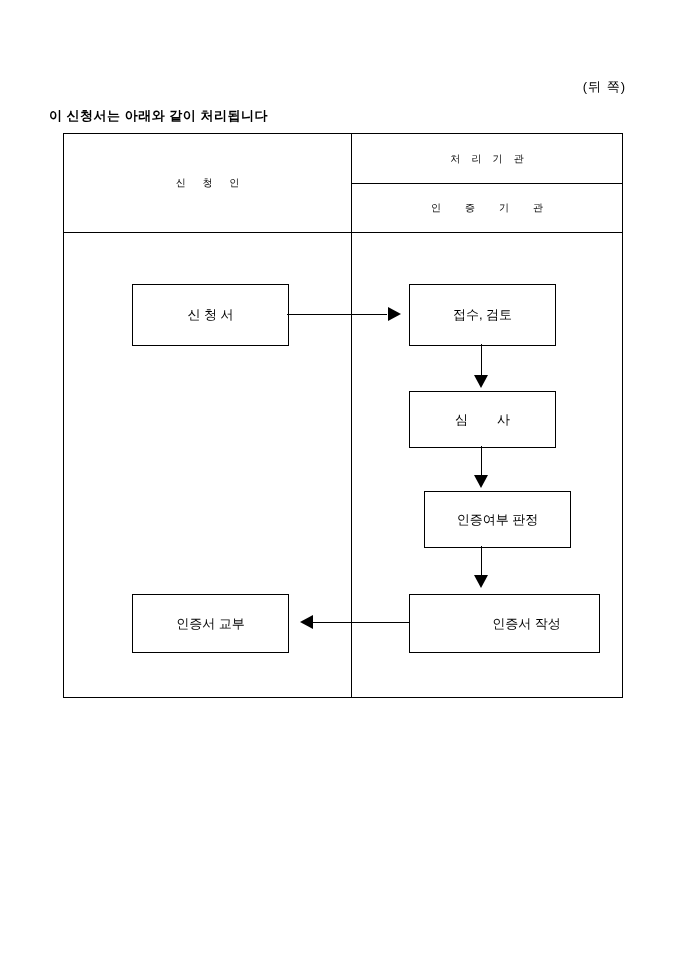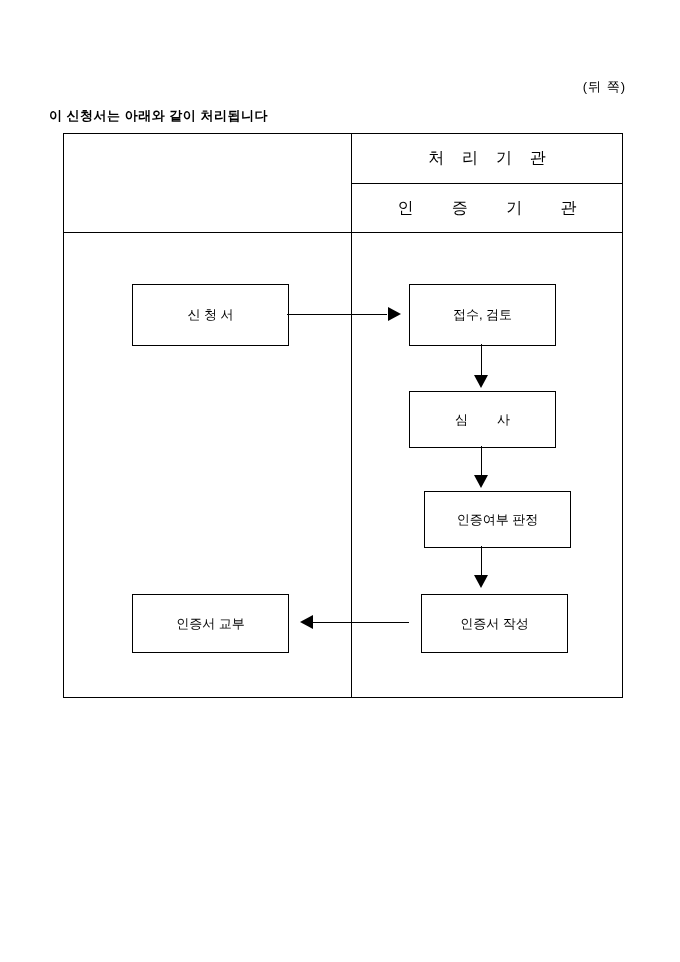--- a/index.html
+++ b/index.html
@@ -59,41 +59,41 @@
     position: absolute;
     left: 287px; top: 49px;
     width: 271px; height: 1px;
     background: #000;
   }
   .cell {
     position: absolute;
     display: flex;
     align-items: center;
     justify-content: center;
-    font-size: 16px;
+    font-size: 10px;
     white-space: pre;
   }
   .cell-left-header  { left: 0;     top: 0;    width: 287px; height: 98px; }
   .cell-right-top    { left: 288px; top: 0;    width: 270px; height: 49px; }
   .cell-right-bottom { left: 288px; top: 50px; width: 270px; height: 48px; font-family: Liberation Mono, monospace; }
   .fbox {
     position: absolute;
     border: 1px solid #000;
     background: #fff;
     display: flex;
     align-items: center;
     justify-content: center;
     font-size: 13px;
     white-space: pre;
   }
   .box-application { left: 68px;  top: 150px; width: 155px; height: 60px; }
   .box-receipt     { left: 345px; top: 150px; width: 145px; height: 60px; }
   .box-exam        { left: 345px; top: 257px; width: 145px; height: 55px; }
   .box-decision    { left: 345px; top: 357px; width: 145px; height: 55px; margin-left: 15px; }
-  .box-prepare     { left: 357px; top: 460px; width: 145px; height: 57px; }
+  .box-prepare     { left: 345px; top: 460px; width: 145px; height: 57px; padding-left: 44px; }
   .box-issue       { left: 68px;  top: 460px; width: 155px; height: 57px; }
   .line { position: absolute; background: #000; }
   .line-app-receipt { left: 223px; top: 180px; width: 100px; height: 1px; }
   .line-v1 { left: 417px; top: 210px; width: 1px; height: 32px; }
   .line-v2 { left: 417px; top: 312px; width: 1px; height: 30px; }
   .line-v3 { left: 417px; top: 412px; width: 1px; height: 30px; }
   .line-return { left: 249px; top: 488px; width: 96px; height: 1px; }
   .arrow { position: absolute; width: 0; height: 0; }
   .arrow-right {
     border-top: 7px solid transparent;
@@ -124,20 +124,21 @@
   <div class="corner-note">(뒤 쪽)</div>
 
   <div class="intro">이 신청서는 아래와 같이 처리됩니다</div>
 
   <div class="proc-table">
 
     <div class="vline"></div>
     <div class="hline-header"></div>
     <div class="hline-right-divider"></div>
 
+    <div class="cell cell-left-header">신      청      인</div>
     <div class="cell cell-right-top">처    리    기    관</div>
     <div class="cell cell-right-bottom">인    증    기    관</div>
 
     <div class="fbox box-issue">인증서 교부</div>
     <div class="fbox box-application">신 청 서</div>
 
     <div class="fbox box-exam">심        사</div>
     <div class="fbox box-receipt">접수, 검토</div>
     <div class="fbox box-decision">인증여부 판정</div>
     <div class="fbox box-prepare">인증서 작성</div>

